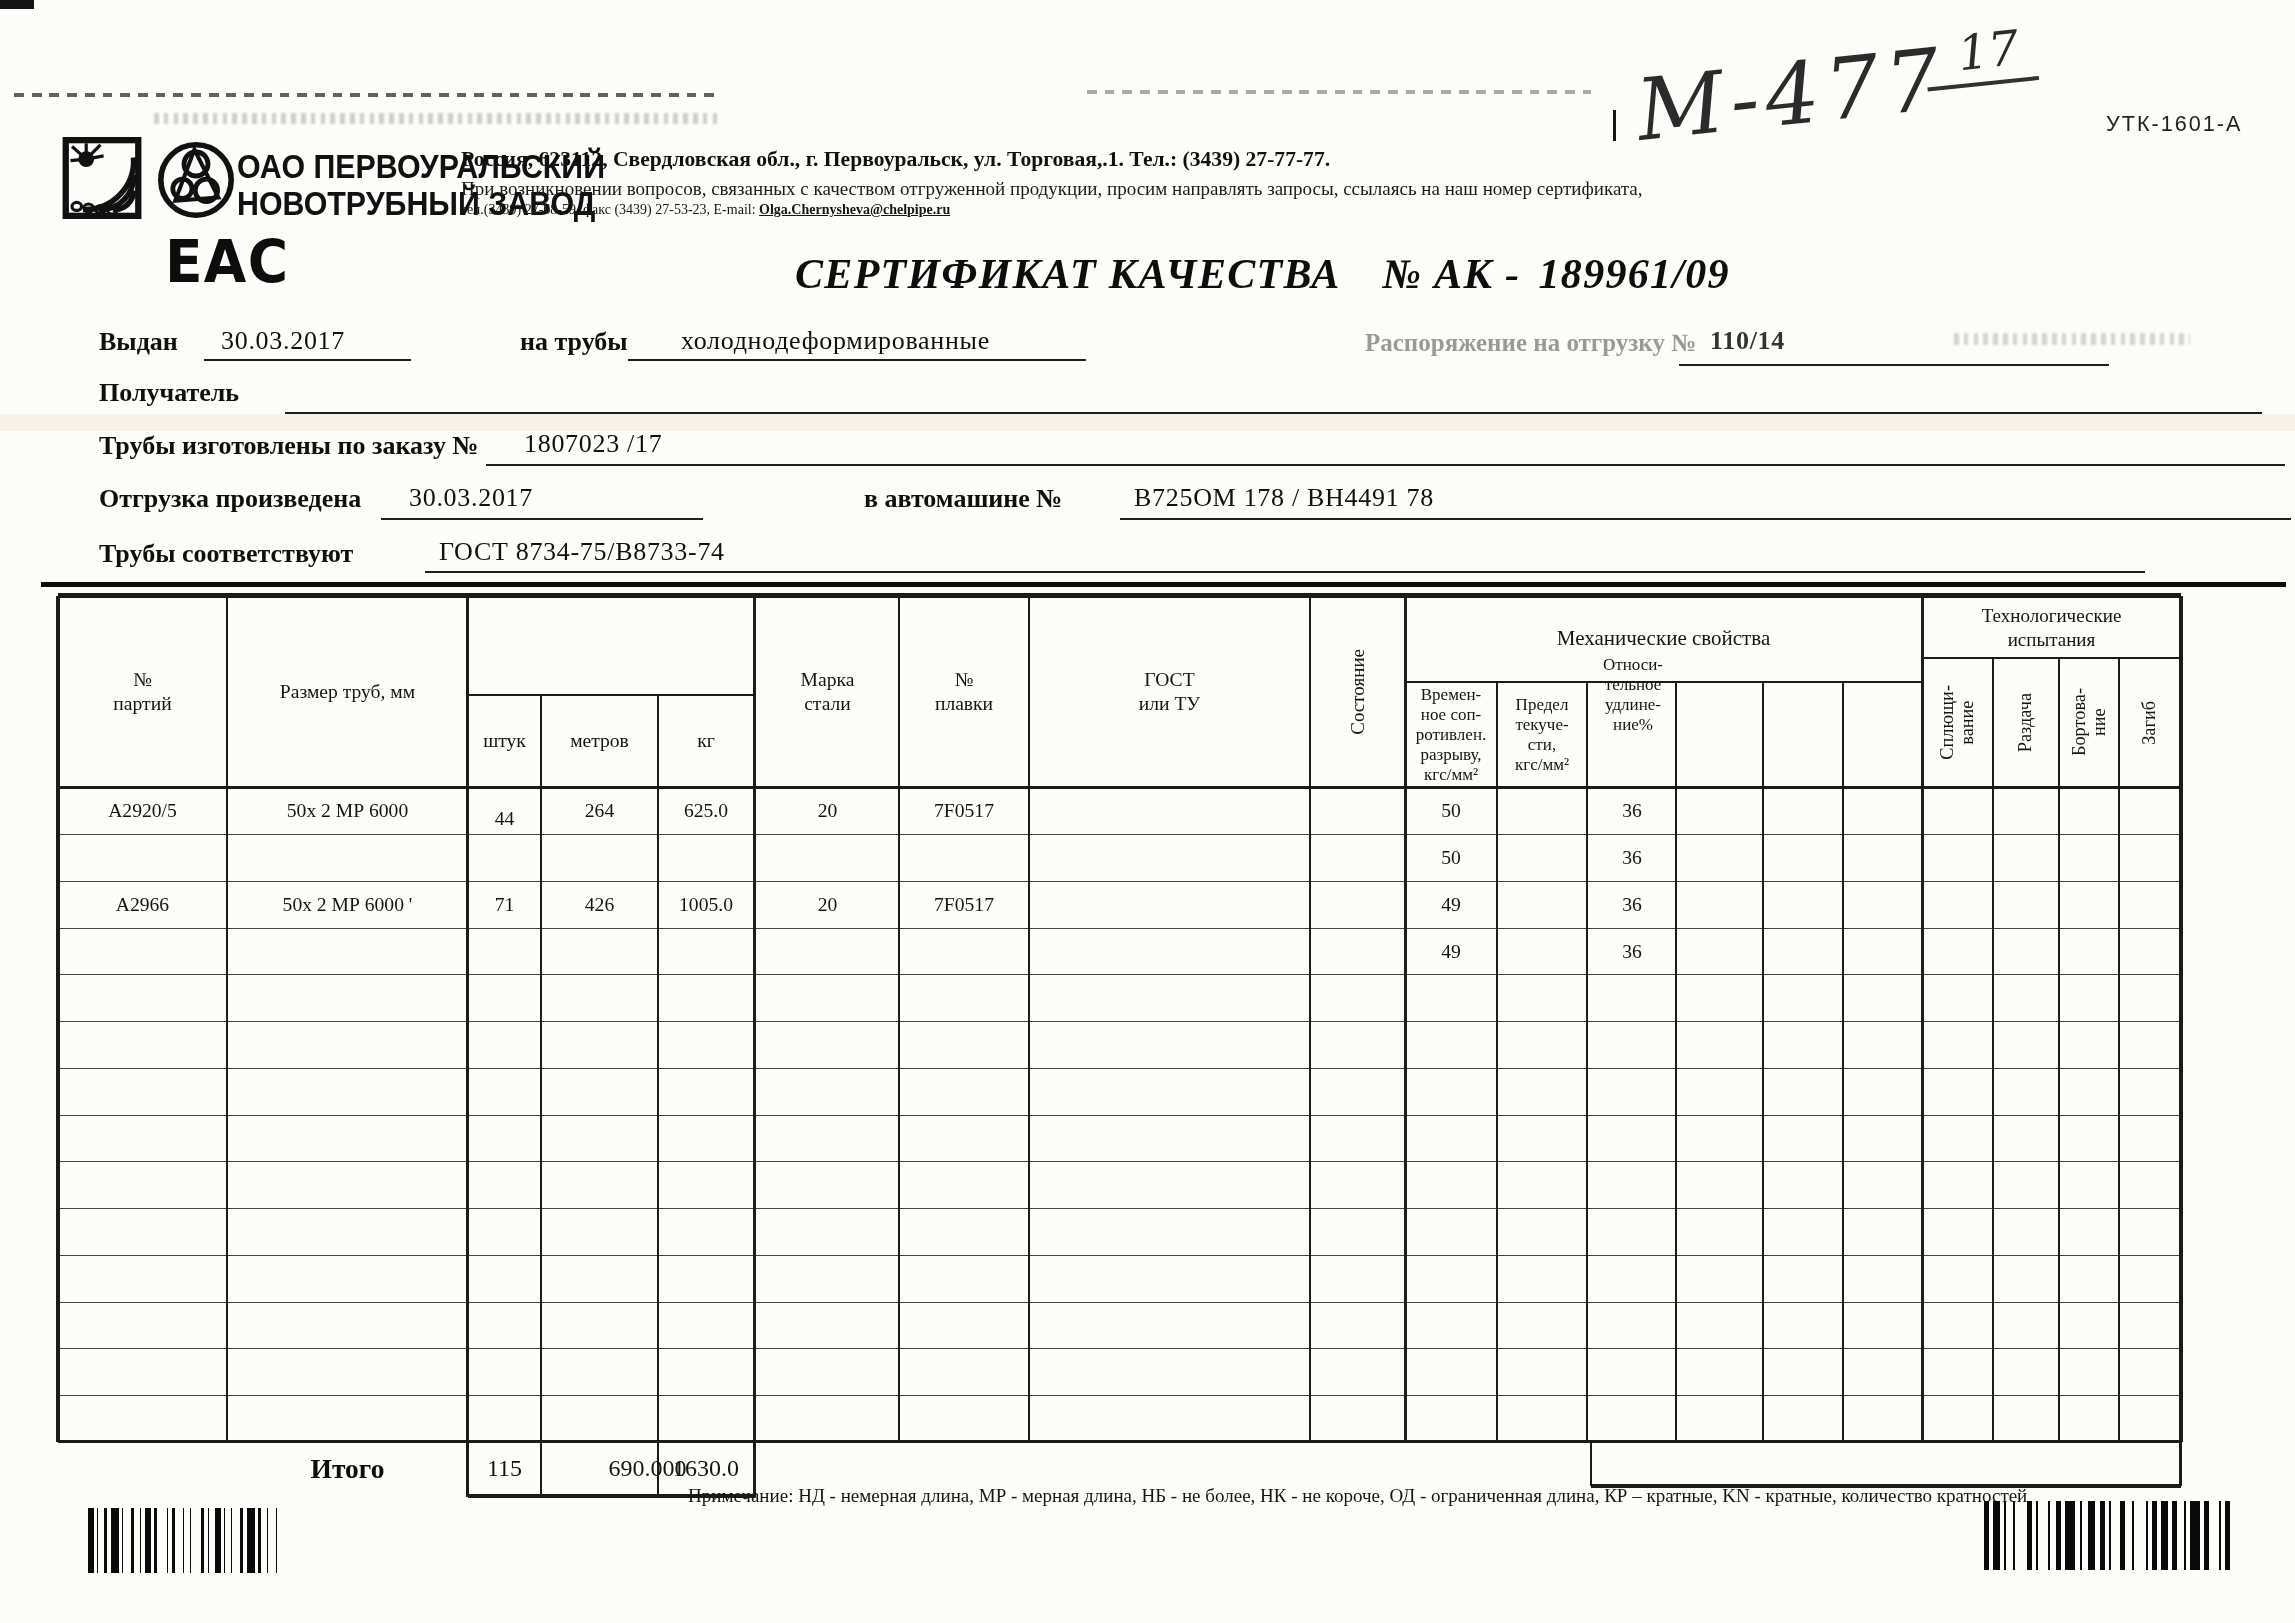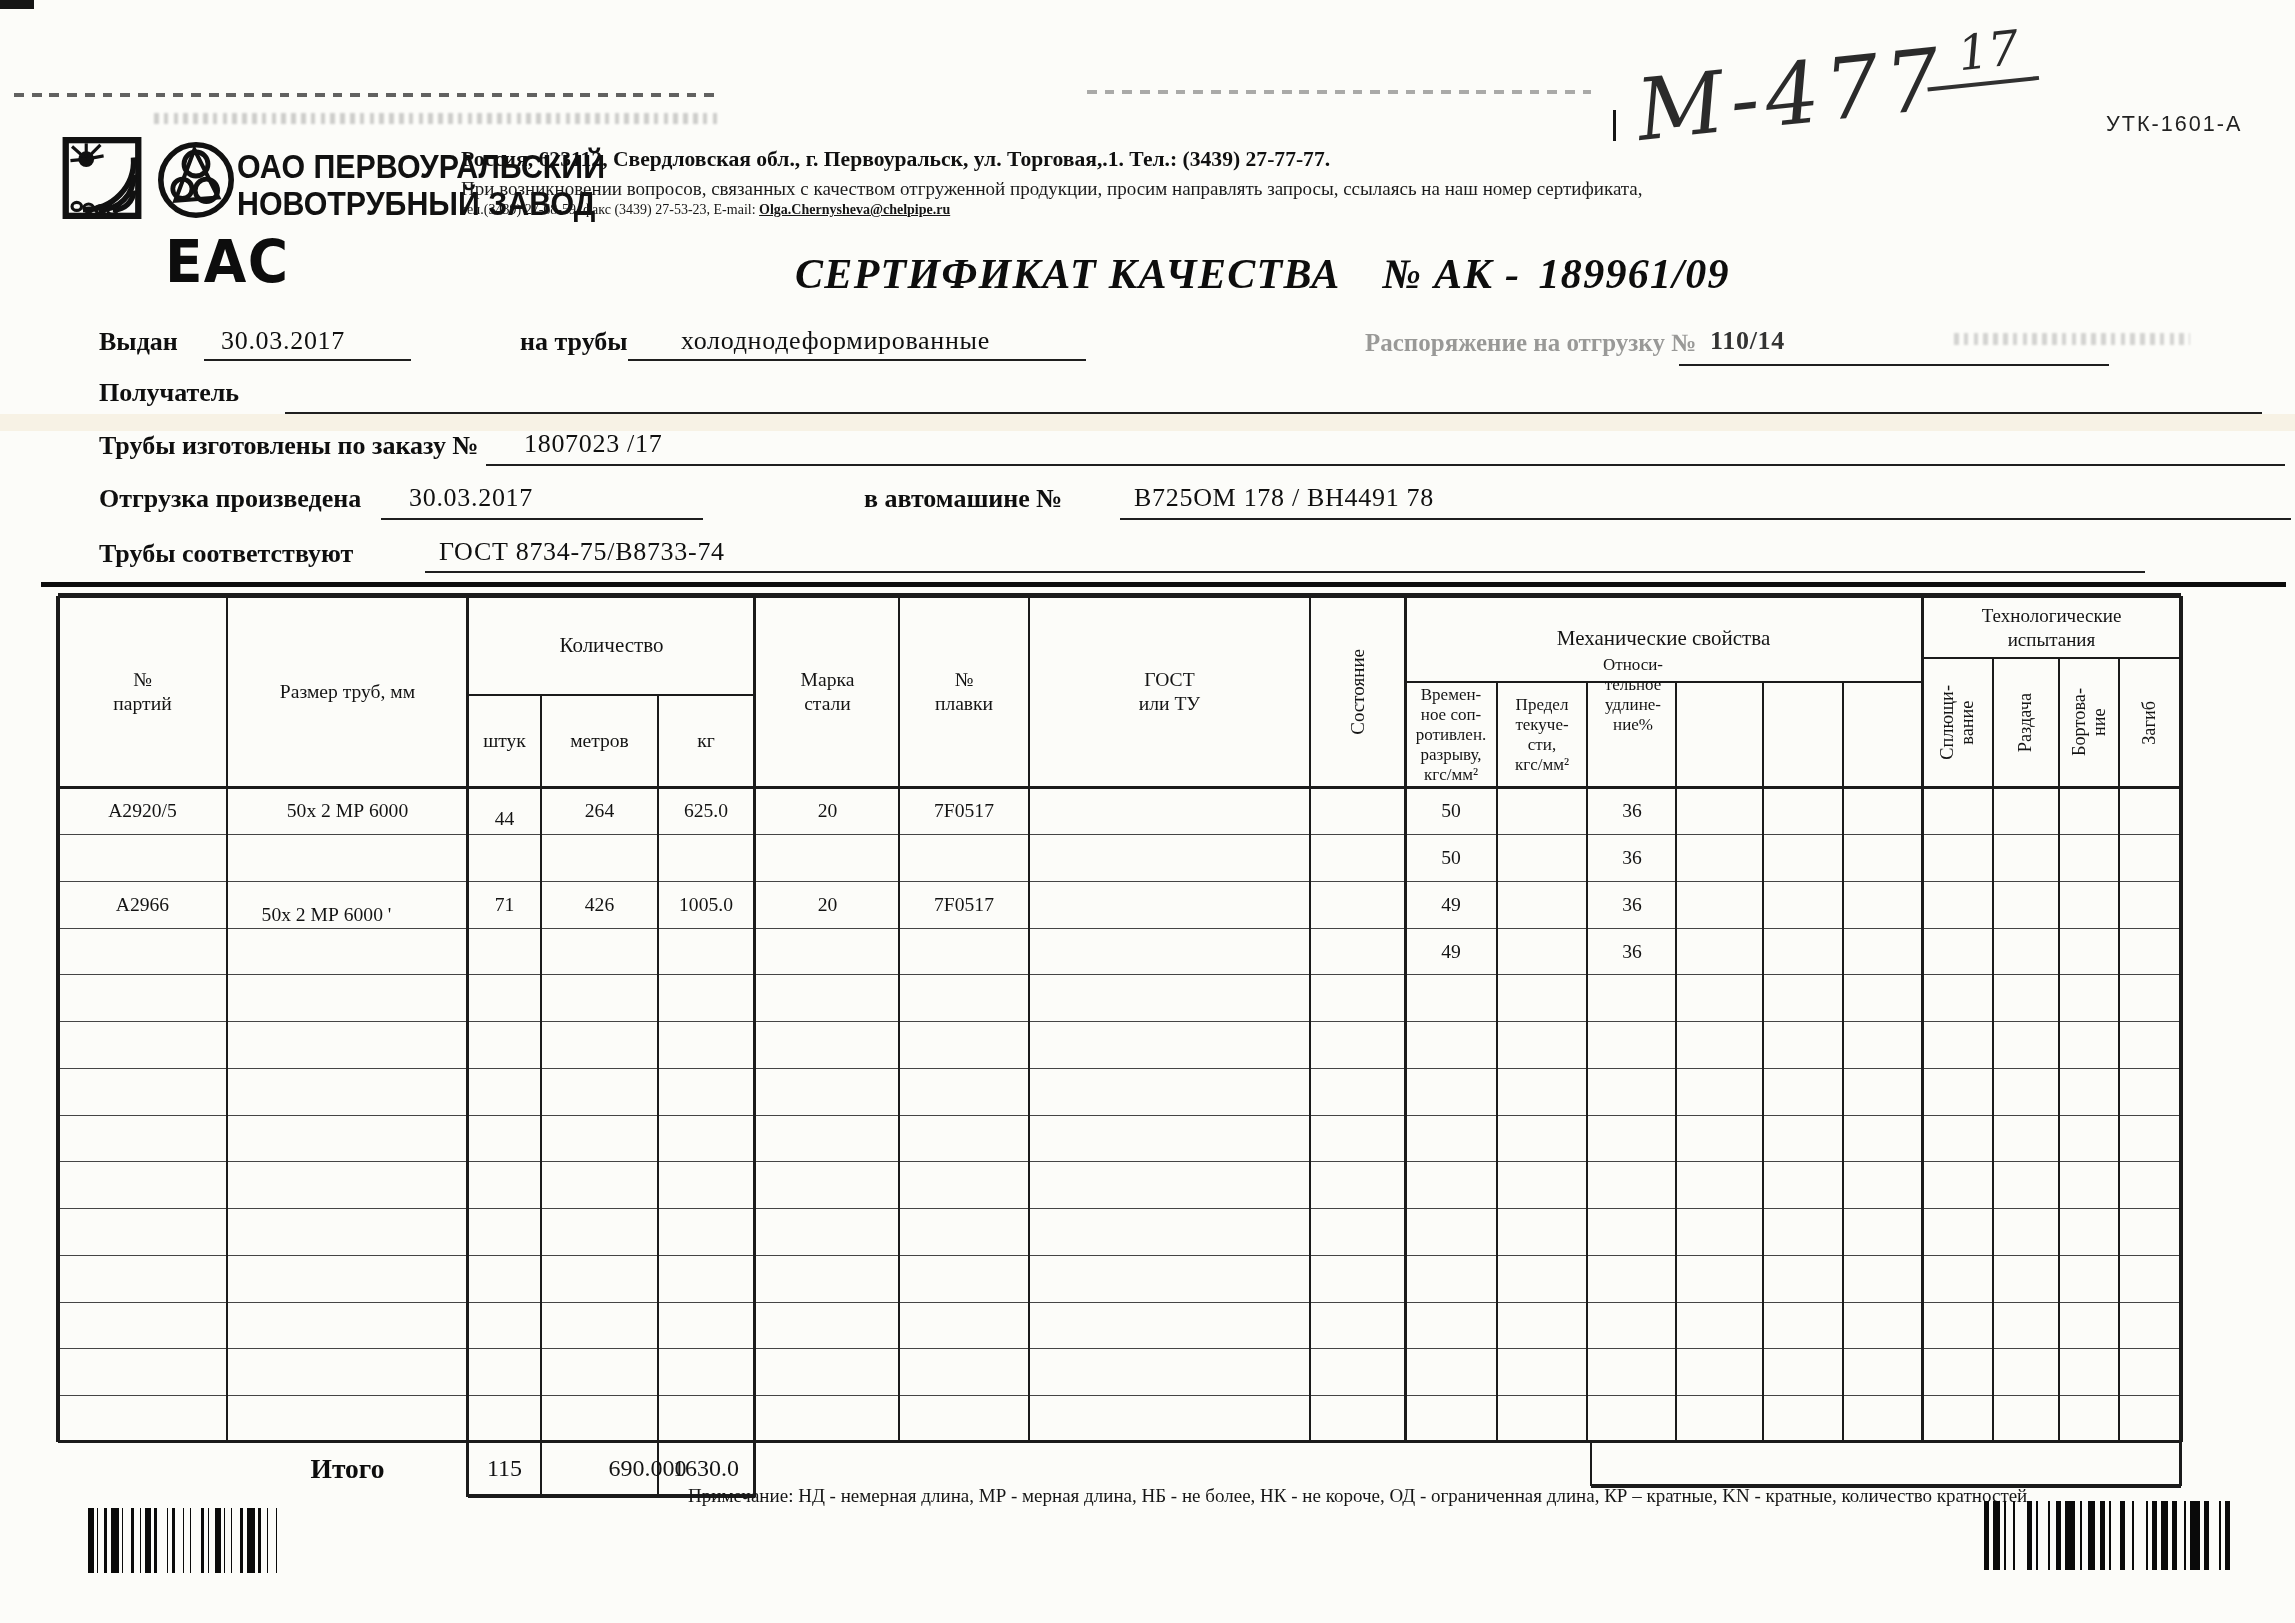--- a/index.html
+++ b/index.html
@@ -181,21 +181,20 @@
       <div class="vline" style="left: 2058px; top: 658px; width: 2px; height: 783px;"></div>
       <div class="vline" style="left: 2118px; top: 658px; width: 2px; height: 783px;"></div>
       <div class="vline" style="left: 2179px; top: 596px; width: 3.9px; height: 846px;"></div>
       <div class="hline" style="left: 468px; top: 1494px; width: 287px; height: 3.9px;"></div>
       <div class="vline" style="left: 1590px; top: 1442px; width: 2px; height: 44px;"></div>
       <div class="vline" style="left: 2179px; top: 1442px; width: 3.3px; height: 44px;"></div>
       <div class="hline" style="left: 1591px; top: 1484px; width: 590px; height: 3.9px;"></div>
       <div class="hcell" style="left: 58px; top: 596px; width: 169px; height: 192px;">№
 партий</div>
       <div class="hcell" style="left: 227px; top: 596px; width: 241px; height: 192px;">Размер труб, мм</div>
-      <div class="hcell" style="left: 468px; top: 596px; width: 287px; height: 99px; font-size: 21px;">Количество</div>
       <div class="hcell" style="left: 468px; top: 695px; width: 73px; height: 92px;">штук</div>
       <div class="hcell" style="left: 541px; top: 695px; width: 117px; height: 92px;">метров</div>
       <div class="hcell" style="left: 658px; top: 695px; width: 96px; height: 92px;">кг</div>
       <div class="hcell" style="left: 755px; top: 596px; width: 145px; height: 192px;">Марка
 стали</div>
       <div class="hcell" style="left: 899px; top: 596px; width: 130px; height: 192px;">№
 плавки</div>
       <div class="hcell" style="left: 1029px; top: 596px; width: 281px; height: 192px;">ГОСТ
 или ТУ</div>
       <div class="hcell vtext-wrap" style="left: 1310px; top: 596px; width: 96px; height: 192px;"><span class="vtext" style="font-size:19px;">Состояние</span></div>
@@ -226,21 +225,21 @@
       <div class="hcell" style="left: 468px; top: 787px; width: 73px; height: 47px; margin-top: 8px;">44</div>
       <div class="hcell" style="left: 541px; top: 787px; width: 117px; height: 47px;">264</div>
       <div class="hcell" style="left: 658px; top: 787px; width: 96px; height: 47px;">625.0</div>
       <div class="hcell" style="left: 755px; top: 787px; width: 145px; height: 47px;">20</div>
       <div class="hcell" style="left: 899px; top: 787px; width: 130px; height: 47px;">7F0517</div>
       <div class="hcell" style="left: 1405px; top: 787px; width: 92px; height: 47px;">50</div>
       <div class="hcell" style="left: 1587px; top: 787px; width: 90px; height: 47px;">36</div>
       <div class="hcell" style="left: 1405px; top: 834px; width: 92px; height: 47px;">50</div>
       <div class="hcell" style="left: 1587px; top: 834px; width: 90px; height: 47px;">36</div>
       <div class="hcell" style="left: 58px; top: 881px; width: 169px; height: 47px;">А2966</div>
-      <div class="hcell" style="left: 219px; top: 881px; width: 215px; height: 47px; margin-top: 10px;">50х 2 МР 6000 '</div>
+      <div class="hcell" style="left: 240px; top: 881px; width: 215px; height: 47px;">50х 2 МР 6000 '</div>
       <div class="hcell" style="left: 468px; top: 881px; width: 73px; height: 47px;">71</div>
       <div class="hcell" style="left: 541px; top: 881px; width: 117px; height: 47px;">426</div>
       <div class="hcell" style="left: 658px; top: 881px; width: 96px; height: 47px;">1005.0</div>
       <div class="hcell" style="left: 755px; top: 881px; width: 145px; height: 47px;">20</div>
       <div class="hcell" style="left: 899px; top: 881px; width: 130px; height: 47px;">7F0517</div>
       <div class="hcell" style="left: 1405px; top: 881px; width: 92px; height: 47px;">49</div>
       <div class="hcell" style="left: 1587px; top: 881px; width: 90px; height: 47px;">36</div>
       <div class="hcell" style="left: 1405px; top: 928px; width: 92px; height: 47px;">49</div>
       <div class="hcell" style="left: 1587px; top: 928px; width: 90px; height: 47px;">36</div>
       <div class="total-label" style="left: 227px; top: 1442px; width: 241px; height: 54px;">Итого</div>

